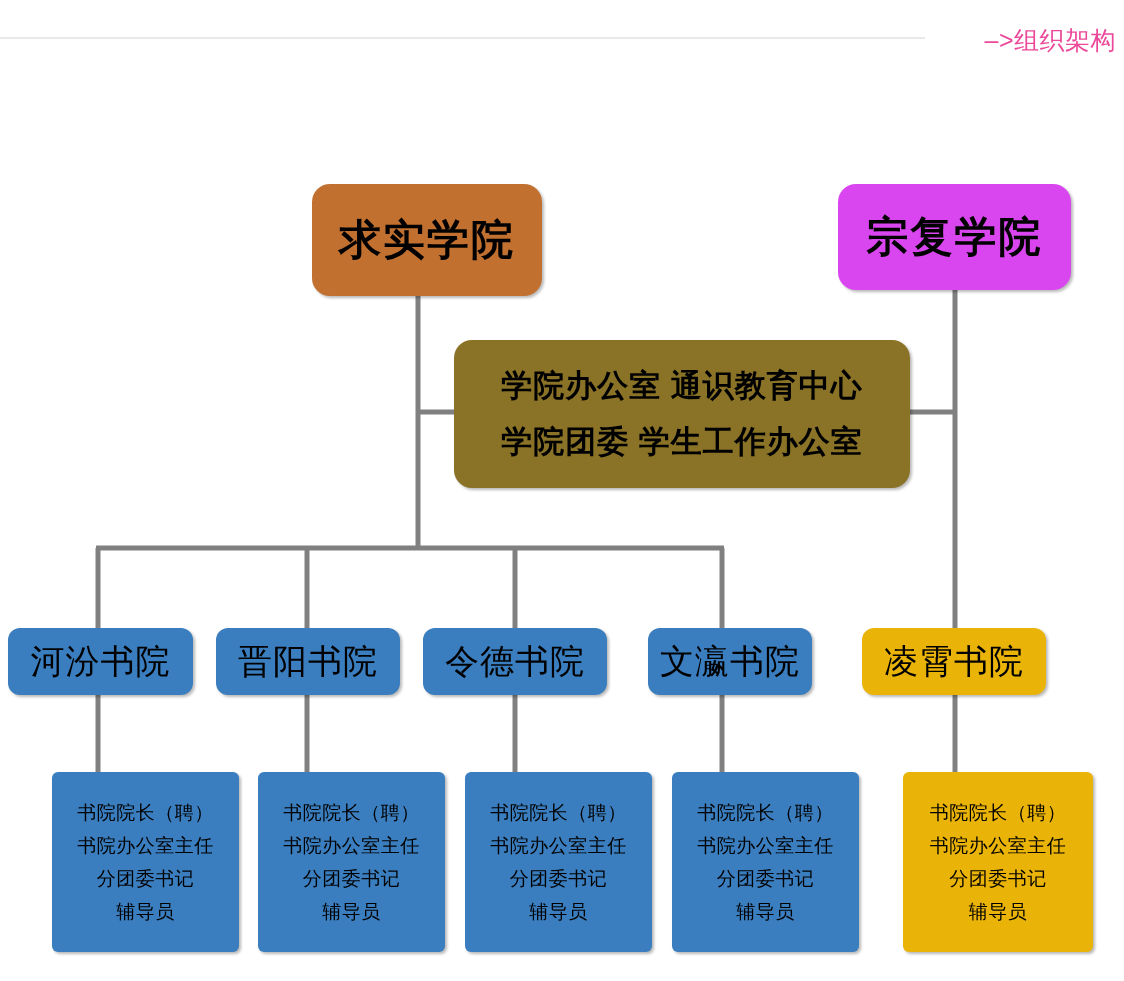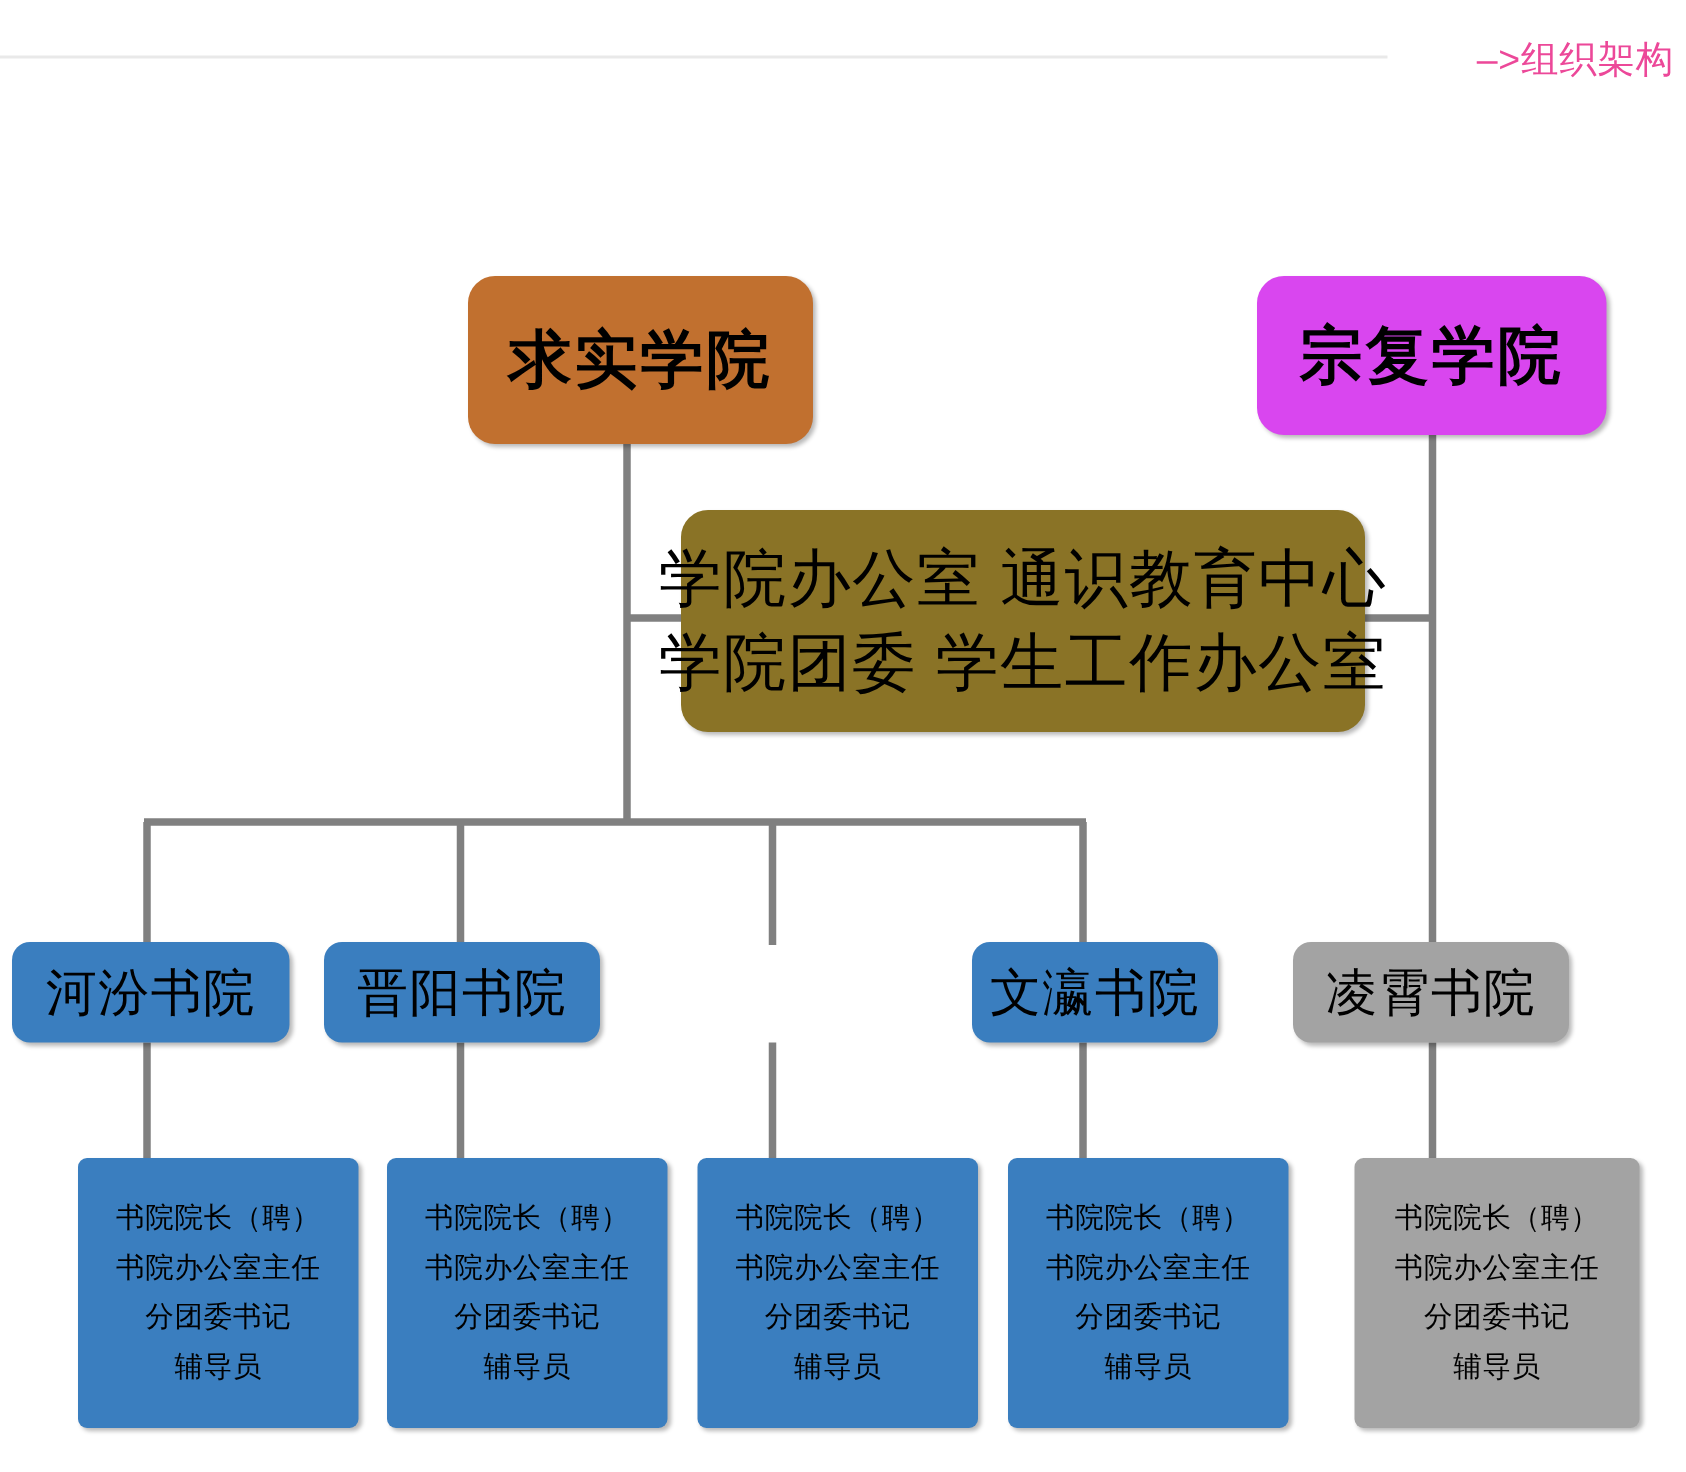--- a/index.html
+++ b/index.html
@@ -77,23 +77,24 @@
 
   .node.root {
     border-radius: 18px;
     font-weight: bold;
     font-size: 42px;
     letter-spacing: 2px;
   }
 
   .node.staff {
     border-radius: 18px;
-    font-size: 42px;
+    font-size: 31px;
     line-height: 56px;
     letter-spacing: 1px;
+    font-weight: bold;
   }
   .node.staff .line {
     white-space: nowrap;
   }
 
   .node.college {
     border-radius: 12px;
     font-size: 34px;
     letter-spacing: 1px;
   }
@@ -107,21 +108,21 @@
   }
   .node.detail .line {
     white-space: nowrap;
   }
 
   
   .c-orange { background: #c1702f; }
   .c-gold   { background: #d946ef; }
   .c-olive  { background: #8a7326; }
   .c-blue   { background: #3a7ebf; }
-  .c-green  { background: #a3a3a3; }
+  .c-green  { background: #eab308; }
 </style>
 </head>
 <body>
 
 <div id="header">
   <div id="header-rule"></div>
   <div id="breadcrumb">–&gt;组织架构</div>
 </div>
 
 <div id="chart">
@@ -167,20 +168,23 @@
   </div>
 
   <div class="node college c-blue" style="left:8px; top:628px; width:185px; height:67px;align-items:center;">
     <span class="line">河汾书院</span>
   </div>
 
   <div class="node college c-blue" style="left:216px; top:628px; width:184px; height:67px;">
     <span class="line">晋阳书院</span>
   </div>
 
+  <div class="node college c-blue" style="left:423px; top:628px; width:184px; height:67px;">
+    <span class="line">令德书院</span>
+  </div>
 
   <div class="node college c-blue" style="left:648px; top:628px; width:164px; height:67px;font-family:Liberation Serif, serif;">
     <span class="line">文瀛书院</span>
   </div>
 
   <div class="node college c-green" style="left:862px; top:628px; width:184px; height:67px;">
     <span class="line">凌霄书院</span>
   </div>
 
   <div class="node detail c-blue" style="left:8px; top:772px; width:187px; height:180px;">

